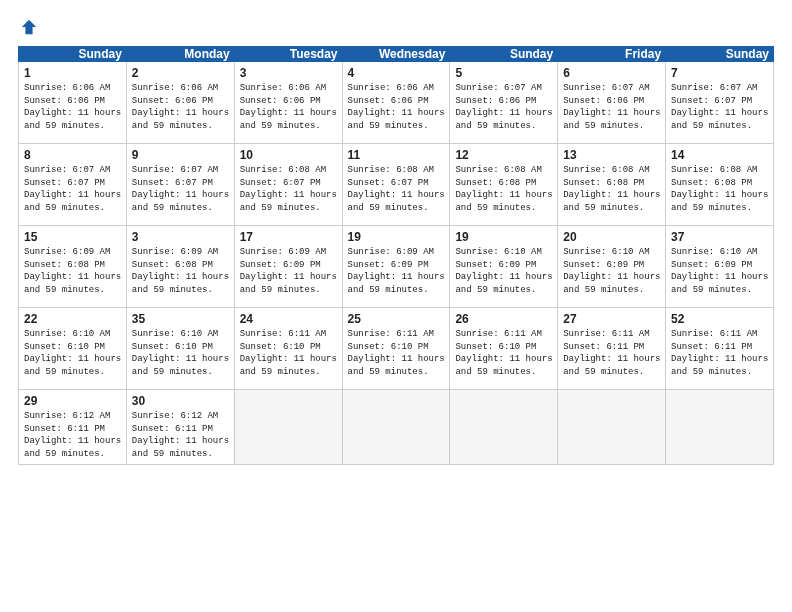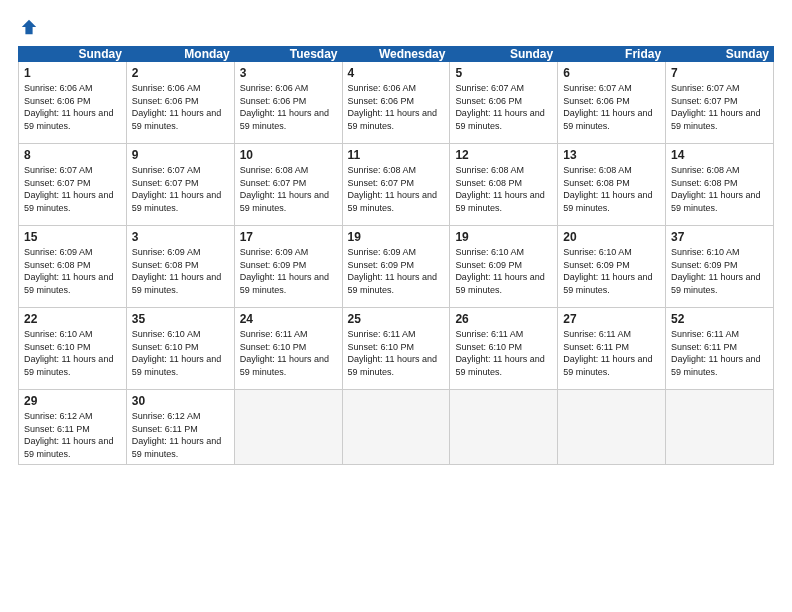--- a/index.html
+++ b/index.html
@@ -89,20 +89,21 @@
     .day-num {
       font-size: 12px;
       font-weight: bold;
       display: block;
       margin-bottom: 2px;
     }
     .day-info {
       font-size: 9px;
       line-height: 1.4;
       color: #222;
+      font-family: Liberation Mono, monospace;
     }
     tr:last-child td {
       height: 70px;
       margin-left: 32px;
     }
   </style>
 </head>
 <body>
 
 <div class="page">

